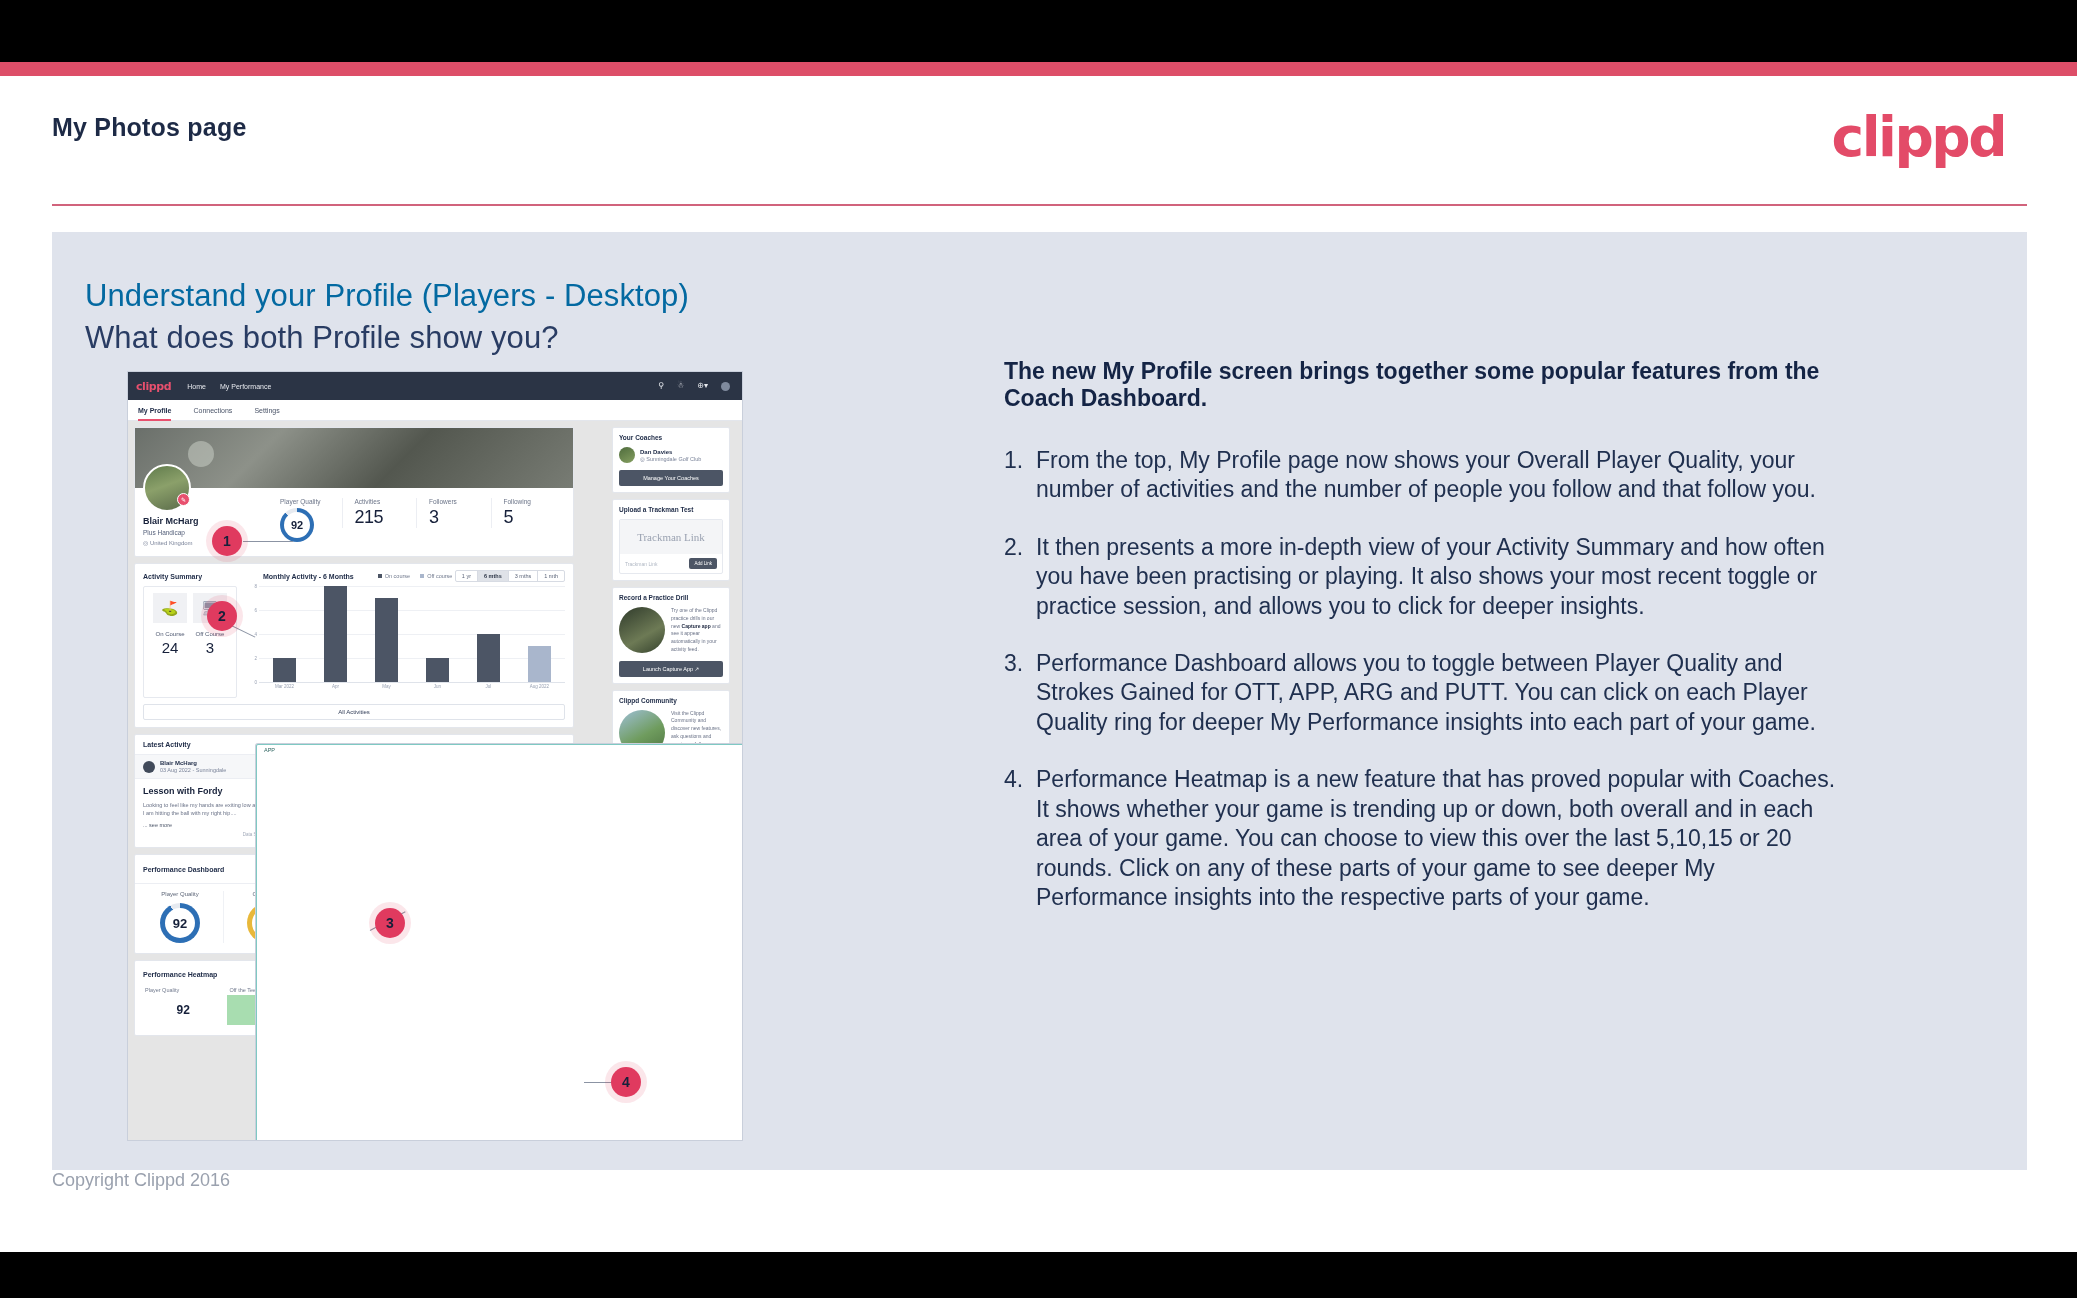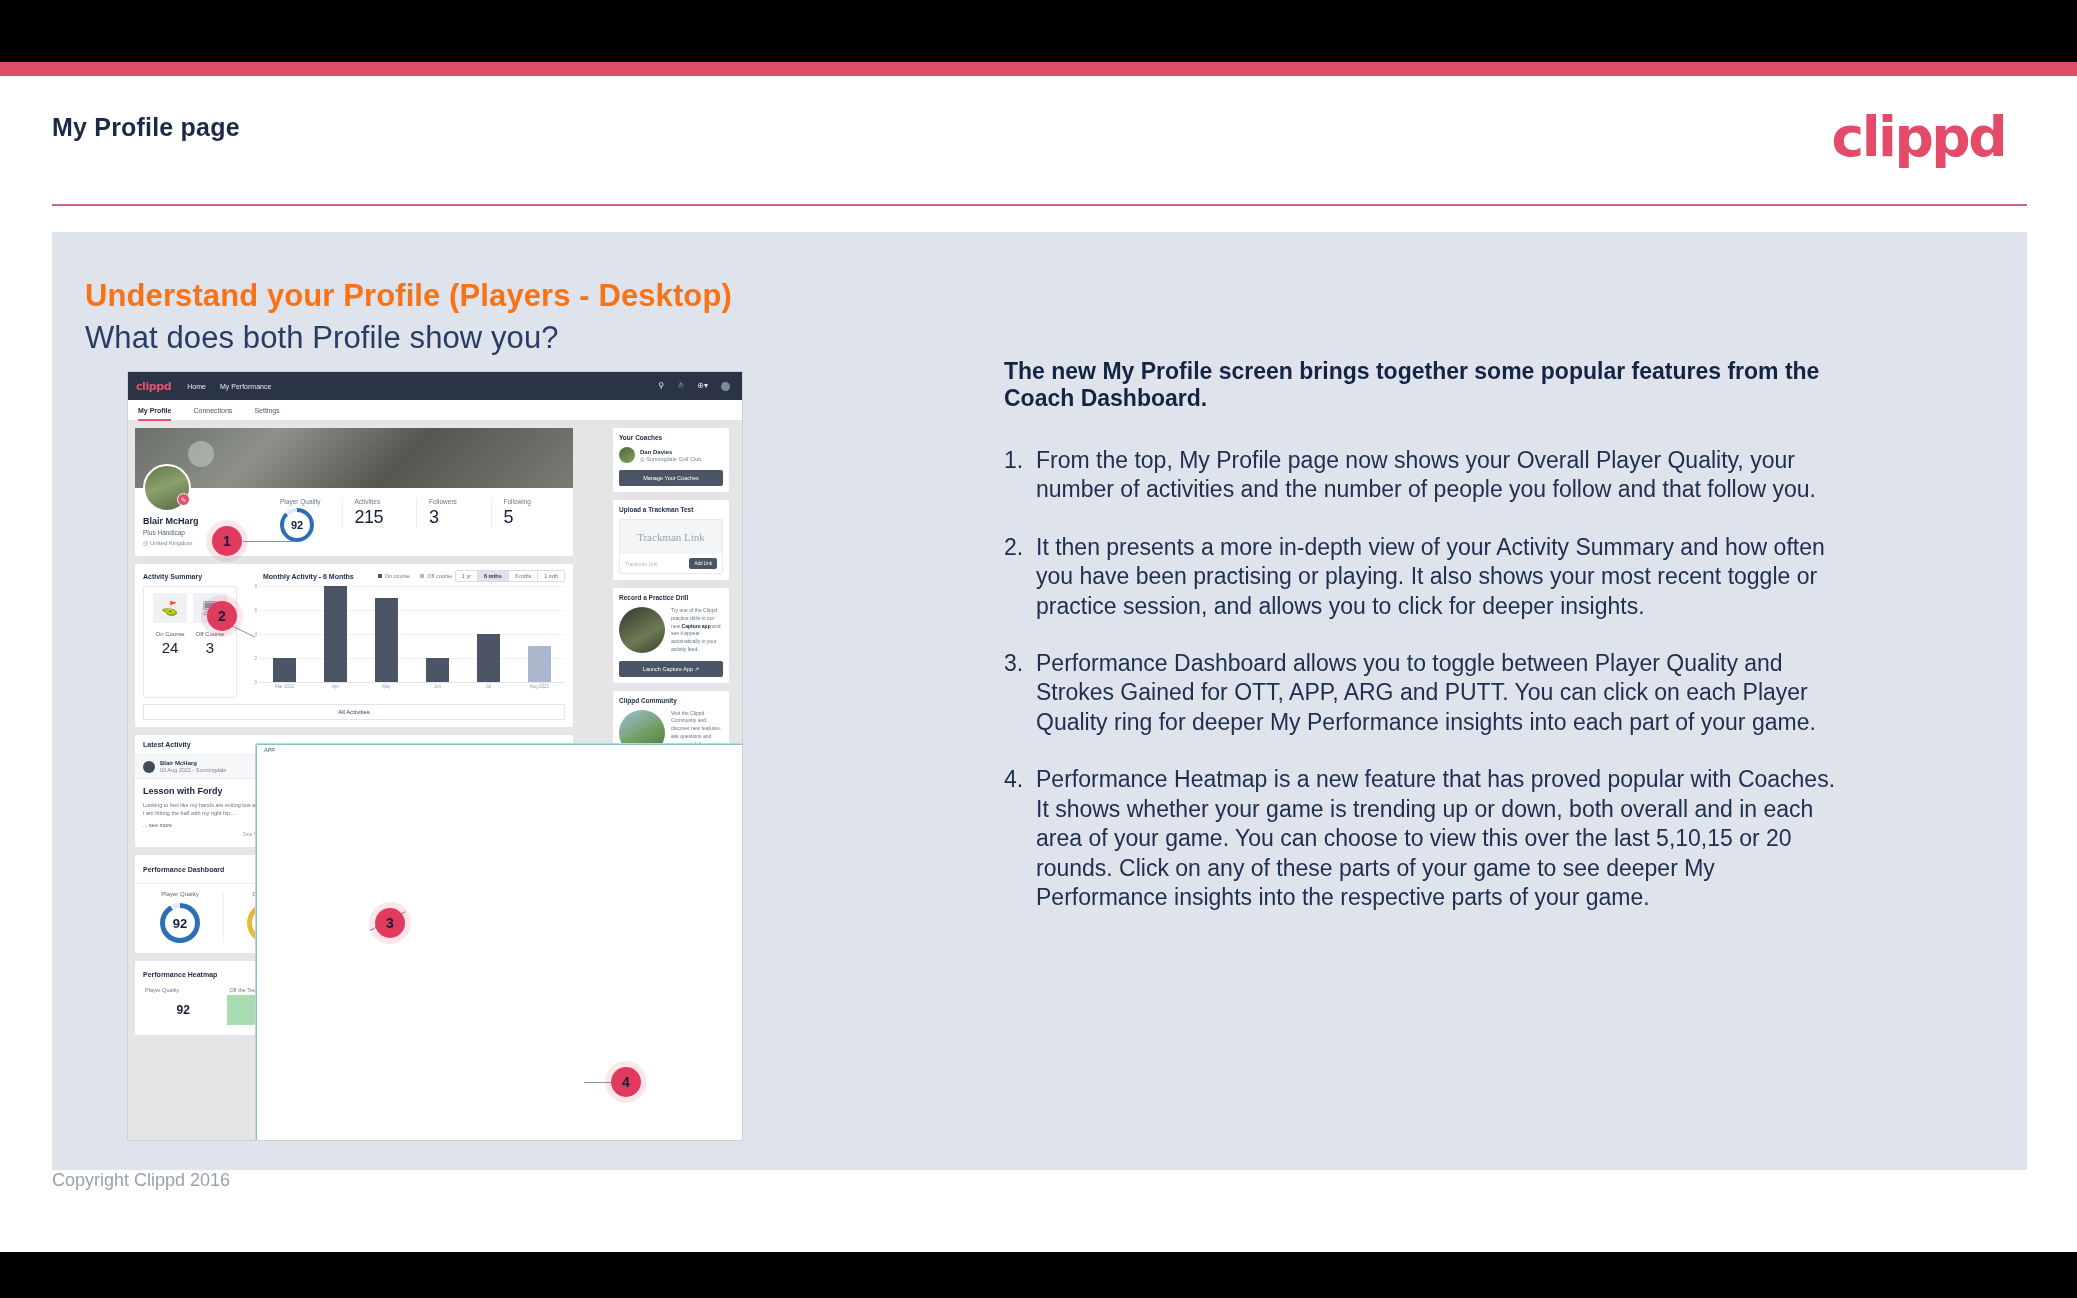--- a/index.html
+++ b/index.html
@@ -14,21 +14,21 @@
   .slide-bottom-black{position:absolute;left:0;top:1252px;width:2077px;height:46px;background:#000;}
 
   
   .hdr-title{position:absolute;left:52px;top:113px;font-size:25px;font-weight:600;letter-spacing:.2px;color:#1d2a46;}
   .logo{position:absolute;right:72px;top:110px;font-size:55px;line-height:1;font-weight:700;color:#e34b68;letter-spacing:-2.5px;font-family:"DejaVu Sans", sans-serif;}
   .hdr-rule{position:absolute;left:52px;top:204px;width:1975px;height:2px;background:#d1637c;}
 
   
   .panel{position:absolute;left:52px;top:232px;width:1975px;height:938px;background:#dfe3ec;}
 
-  .h1{position:absolute;left:85px;top:278px;font-size:31px;font-weight:700;color:#f97316;letter-spacing:.1px;}
+  .h1{position:absolute;left:85px;top:278px;font-size:31px;font-weight:400;color:#0369a1;letter-spacing:.1px;}
   .h2{position:absolute;left:85px;top:320px;font-size:31px;font-weight:400;color:#293c63;letter-spacing:.1px;}
 
   
   .rc{position:absolute;left:1004px;top:358px;width:845px;}
   .rc-lead{font-size:23px;font-weight:700;line-height:1.17;color:#142445;margin:0 0 34px 0;}
   .rc-list{margin:0;padding:0;list-style:none;}
   .rc-item{display:flex;margin-bottom:28px;}
   .rc-num{width:32px;flex:0 0 32px;font-size:23px;line-height:1.28;color:#20304f;}
   .rc-text{font-size:23px;line-height:1.28;color:#20304f;}
 
@@ -200,21 +200,21 @@
   .cline.diag{transform-origin:left center;}
 </style>
 </head>
 <body>
 
 <div class="slide-top-black"></div>
 <div class="slide-pink-bar"></div>
 <div class="slide-body"></div>
 <div class="slide-bottom-black"></div>
 
-<div class="hdr-title">My Profile page</div>
+<div class="hdr-title">My Photos page</div>
 <div class="logo">clippd</div>
 <div class="hdr-rule"></div>
 
 <div class="panel"></div>
 
 <div class="h1">Understand your Profile (Players - Desktop)</div>
 <div class="h2">What does both Profile show you?</div>
 
 <div class="rc">
   <p class="rc-lead">The new My Profile screen brings together some popular features from the Coach Dashboard.</p>

